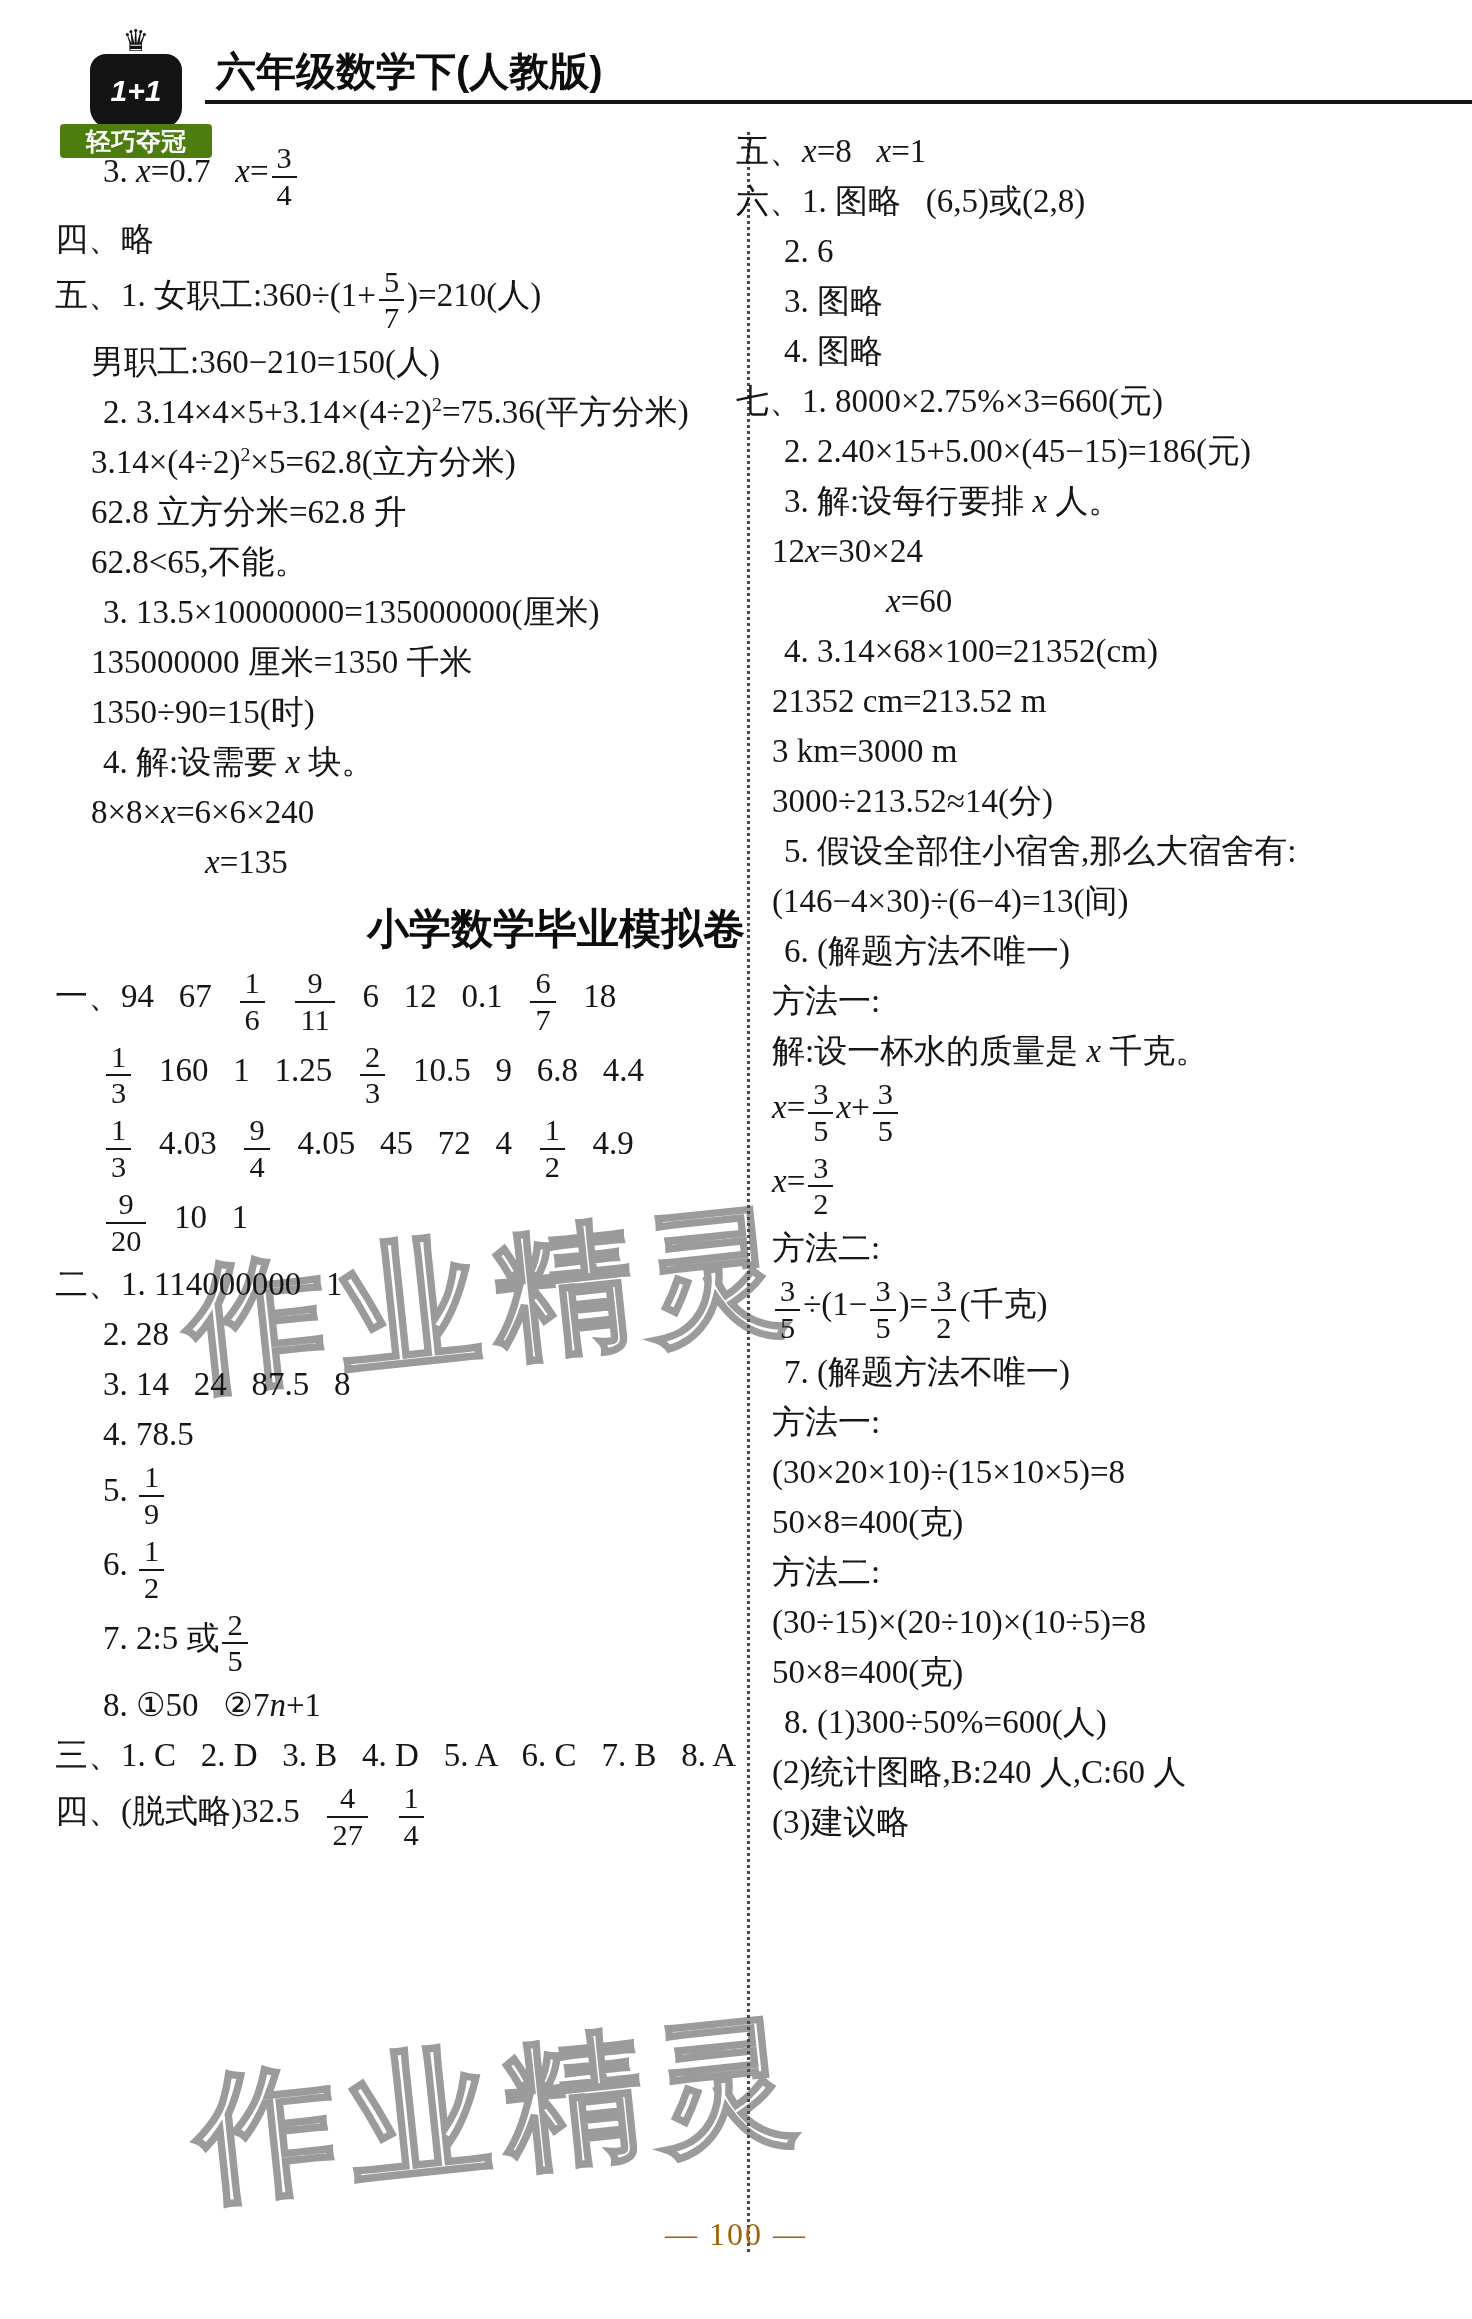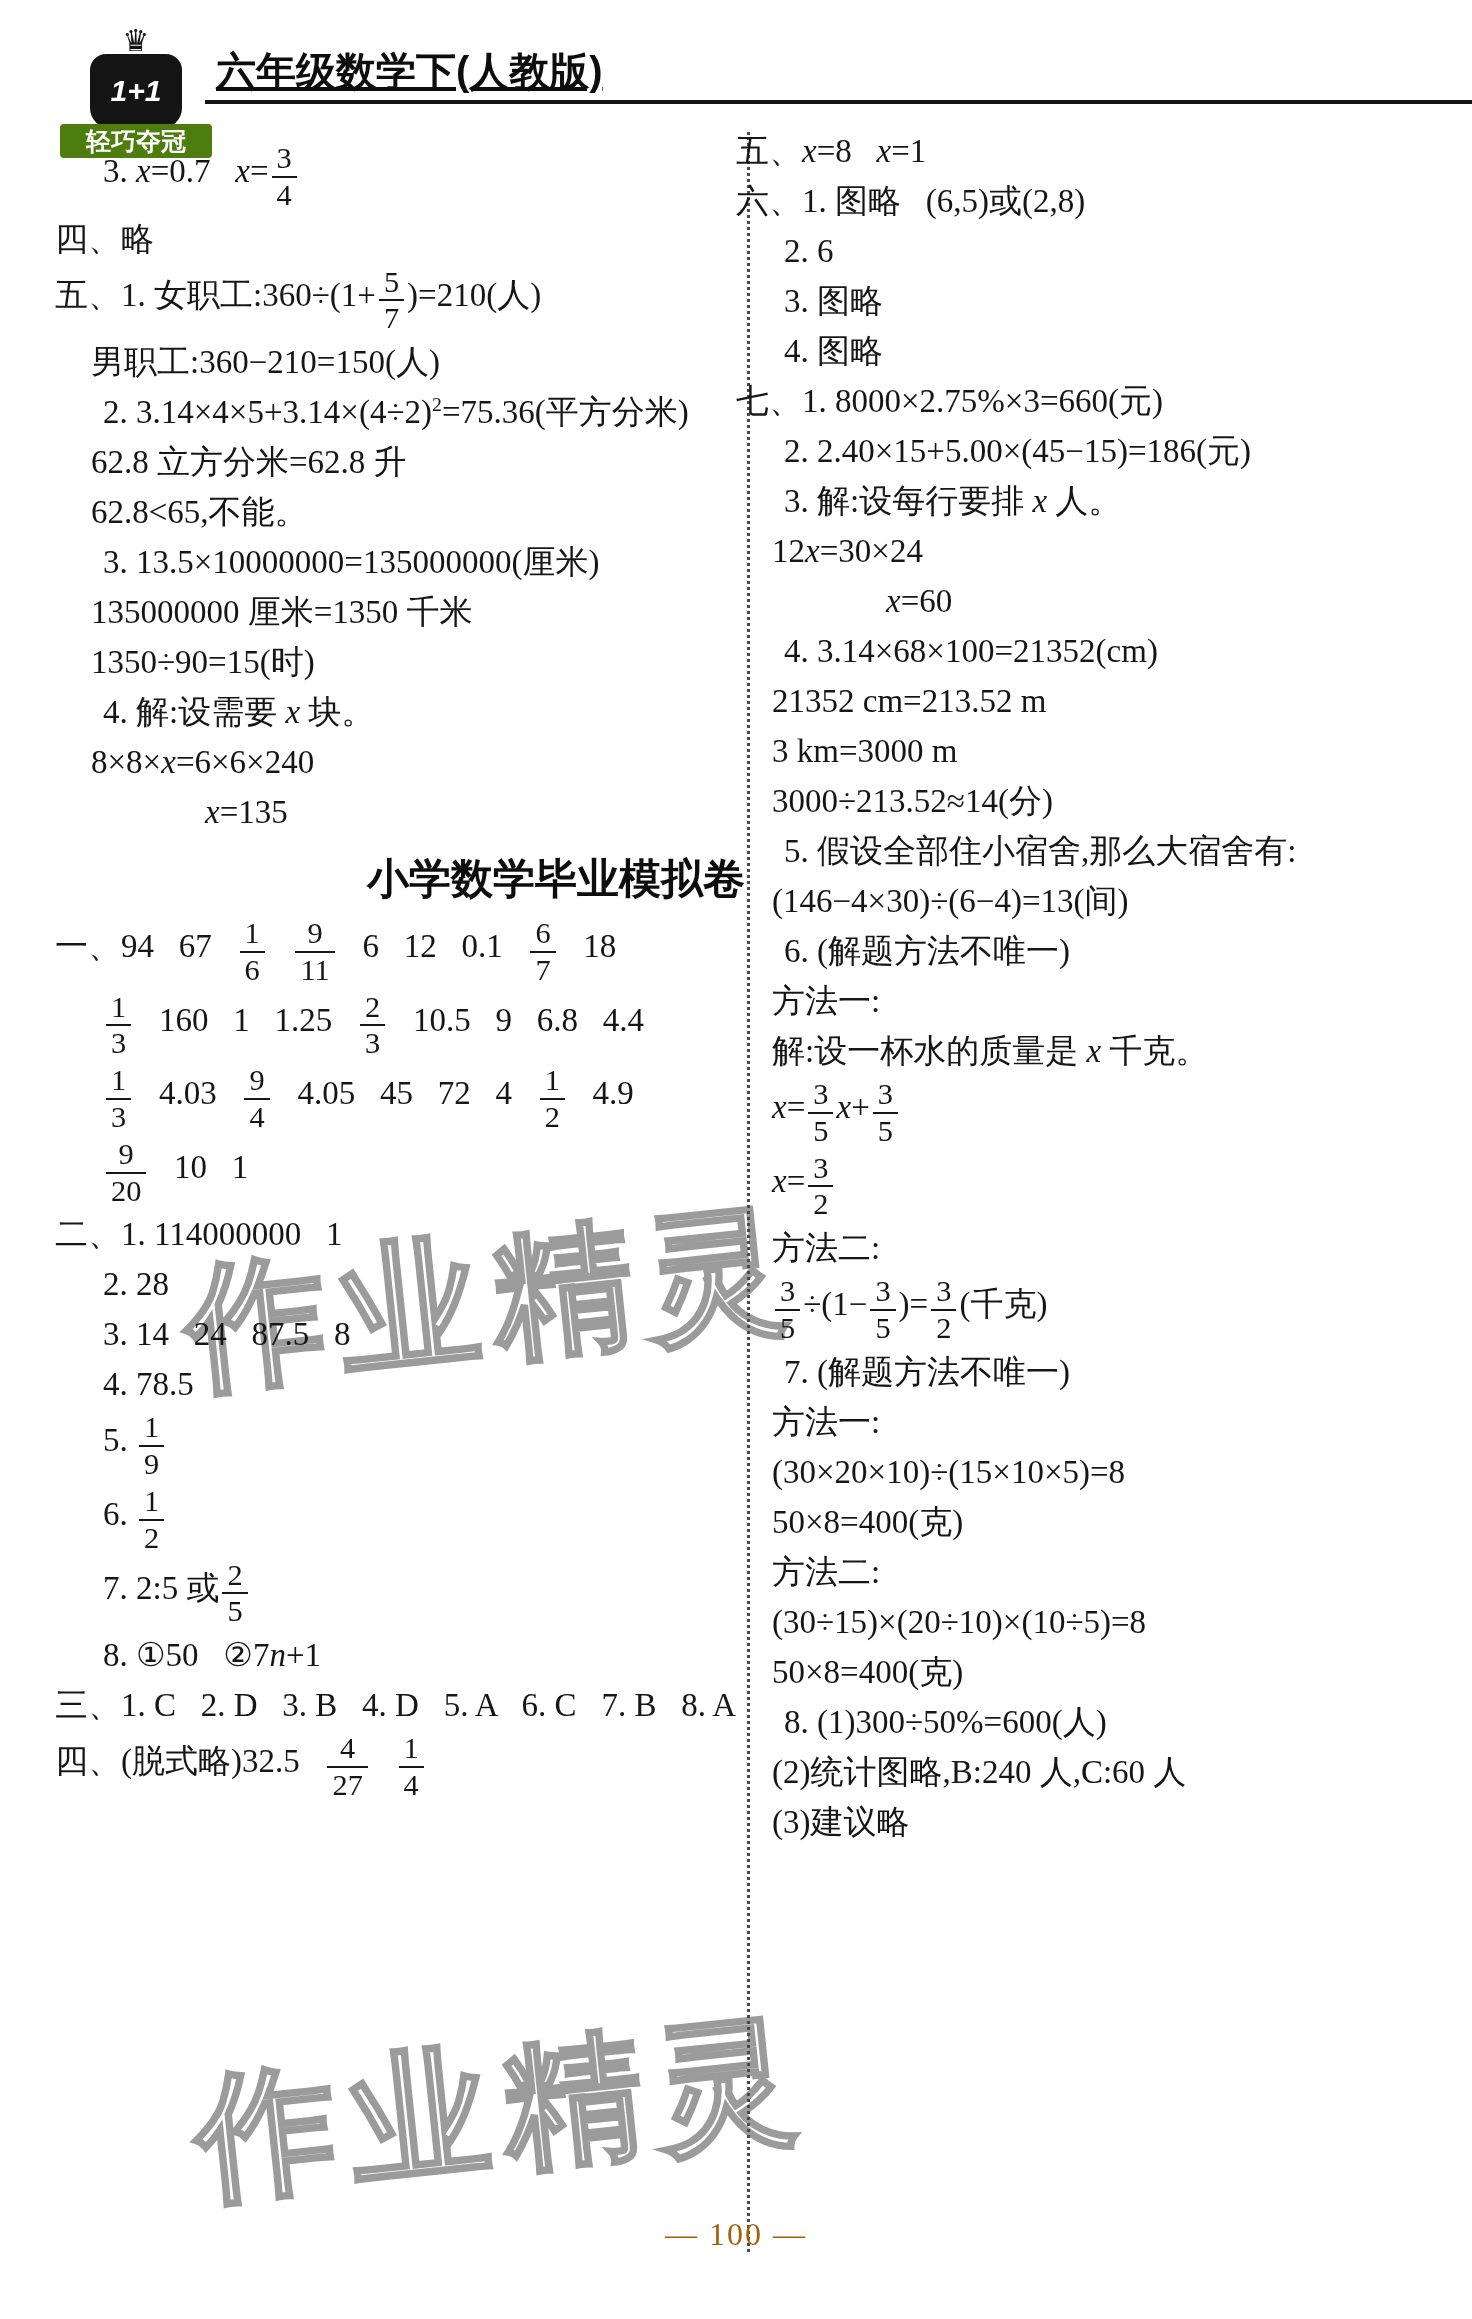--- a/index.html
+++ b/index.html
@@ -23,21 +23,21 @@
     font-weight:700;font-style:italic;font-size:30px;
   }
   .logo-banner{
     margin:-4px auto 0;width:152px;background:#4d7c0f;color:#fff;
     font-family:"Liberation Sans","DejaVu Sans",sans-serif;
     font-weight:700;font-size:25px;line-height:34px;border-radius:4px;
   }
   .book-title{
     position:absolute;left:216px;top:44px;
     font-family:"Liberation Sans","DejaVu Sans",sans-serif;
-    font-weight:700;font-size:40px;color:#0d0d0d;white-space:nowrap;text-decoration:underline;
+    font-weight:700;font-size:40px;color:#0d0d0d;white-space:nowrap;
   }
   .header-rule{position:absolute;left:205px;right:0;top:100px;height:4px;background:#151515;}
   
   .col{position:absolute;}
   #left-column{left:55px;top:138px;width:690px;}
   #right-column{left:736px;top:124px;width:676px;}
   .col-divider{
     position:absolute;left:747px;top:132px;height:2120px;width:0;
     border-left:3px dotted #4a4a4a;
   }
@@ -96,20 +96,21 @@
 
   <div class="watermark" id="watermark-1">作业精灵</div>
   <div class="watermark" id="watermark-2">作业精灵</div>
 
   <div class="col" id="left-column">
       <div class="line ind1">3. <i>x</i>=0.7   <i>x</i>=<span class="frac"><span class="fn">3</span><span class="fd">4</span></span></div>
       <div class="line ind0">四、略</div>
       <div class="line ind0">五、1. 女职工:360÷(1+<span class="frac"><span class="fn">5</span><span class="fd">7</span></span>)=210(人)</div>
       <div class="line ind2">男职工:360−210=150(人)</div>
       <div class="line ind1">2. 3.14×4×5+3.14×(4÷2)<sup>2</sup>=75.36(平方分米)</div>
+      <div class="line ind2">3.14×(4÷2)<sup>2</sup>×5=62.8(立方分米)</div>
       <div class="line ind2">62.8 立方分米=62.8 升</div>
       <div class="line ind2">62.8&lt;65,不能。</div>
       <div class="line ind1">3. 13.5×10000000=135000000(厘米)</div>
       <div class="line ind2">135000000 厘米=1350 千米</div>
       <div class="line ind2">1350÷90=15(时)</div>
       <div class="line ind1">4. 解:设需要 <i>x</i> 块。</div>
       <div class="line ind2">8×8×<i>x</i>=6×6×240</div>
       <div class="line ind3"><i>x</i>=135</div>
       <div class="col-heading">小学数学毕业模拟卷</div>
       <div class="line ind0">一、94   67   <span class="frac"><span class="fn">1</span><span class="fd">6</span></span>   <span class="frac"><span class="fn">9</span><span class="fd">11</span></span>   6   12   0.1   <span class="frac"><span class="fn">6</span><span class="fd">7</span></span>   18</div>

